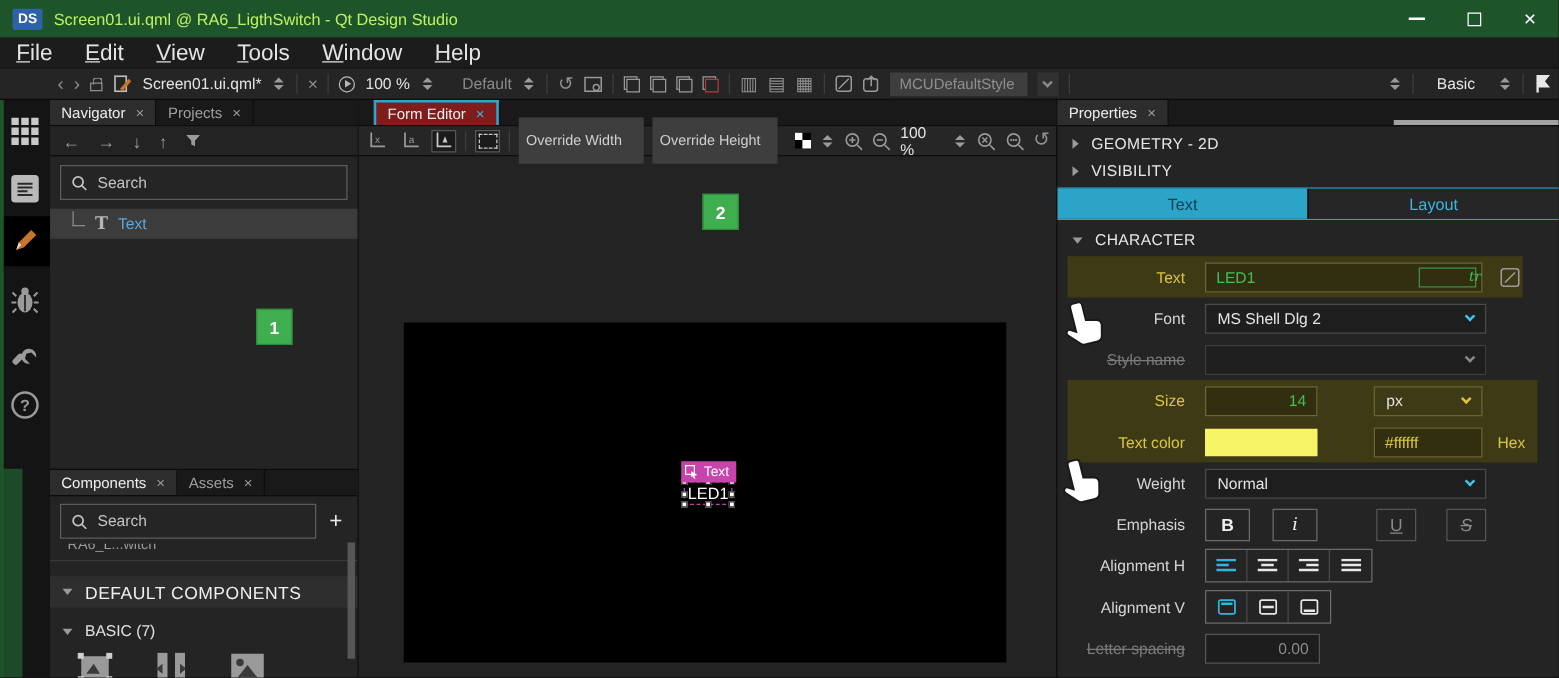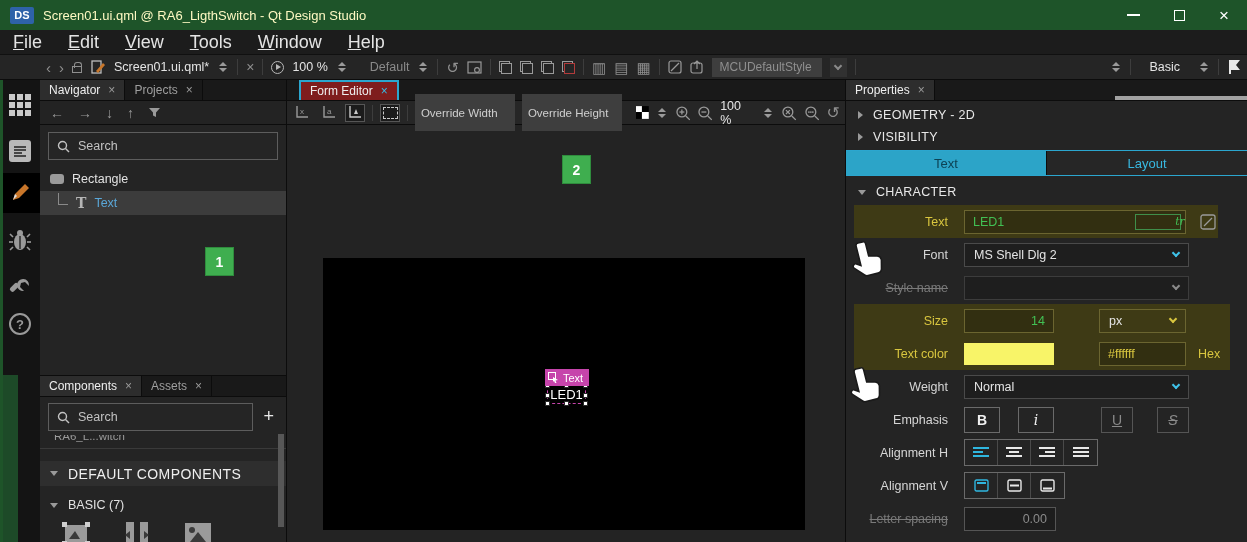--- a/index.html
+++ b/index.html
@@ -6,21 +6,21 @@
   html,body { width:1247px; height:542px; background:#000; overflow:hidden;
               font-family:"Liberation Sans", sans-serif; }
   .window { position:relative; width:1247px; height:542px; background:#242424; }
 
   
   .titlebar { position:absolute; left:0; top:0; width:100%; height:30px;
     background:#1e5429; display:flex; align-items:center; padding:0 10px; }
   .ds-logo { width:24px; height:17px; background:#2e62a8; color:#fff; font-weight:bold;
     font-size:11px; display:flex; align-items:center; justify-content:center;
     border-radius:2px; margin-right:9px; }
-  .title-text { color:#fef9c3; font-size:13px; }
+  .title-text { color:#bef264; font-size:13px; }
   .winbtns { margin-left:auto; display:flex; align-items:center; gap:34px; padding-right:8px; }
   .btn-min { width:13px; height:2px; background:#fff; }
   .btn-max { width:11px; height:11px; border:1.5px solid #fff; }
   .btn-close { color:#fff; font-size:17px; line-height:1; }
 
   
   .menubar { position:absolute; left:0; top:30px; width:100%; height:25px; background:#1c1c1c;
     display:flex; align-items:center; gap:26px; padding-left:13px; border-bottom:1px solid #101010; }
   .menu-item { display:inline-block; color:#e4e4e4; font-size:18px; }
   .menu-item::first-letter { text-decoration:underline; }
@@ -364,24 +364,20 @@
         </svg>
       </div>
       <div class="searchbox">
         <svg width="13" height="13" viewBox="0 0 13 13">
           <circle cx="5.5" cy="5.5" r="4" fill="none" stroke="#c2c2c2" stroke-width="1.4"></circle>
           <line x1="8.5" y1="8.5" x2="12" y2="12" stroke="#c2c2c2" stroke-width="1.4"></line>
         </svg>
         <input placeholder="Search" style="">
       </div>
       <div class="tree">
-        <div class="tree-row">
-          <span class="rect-ico"></span>
-          <span>Rectangle</span>
-        </div>
         <div class="tree-row selected">
           <span class="branch"></span>
           <span class="t-ico">T</span>
           <span>Text</span>
         </div>
         <div class="badge badge-1">1</div>
       </div>
     </div>
 
     <div class="components">

